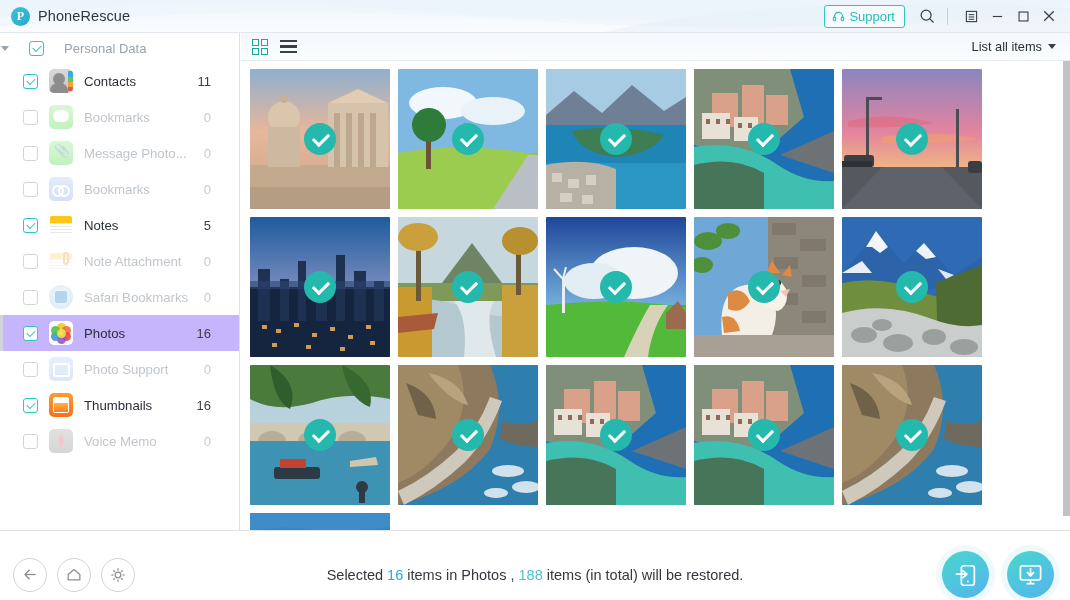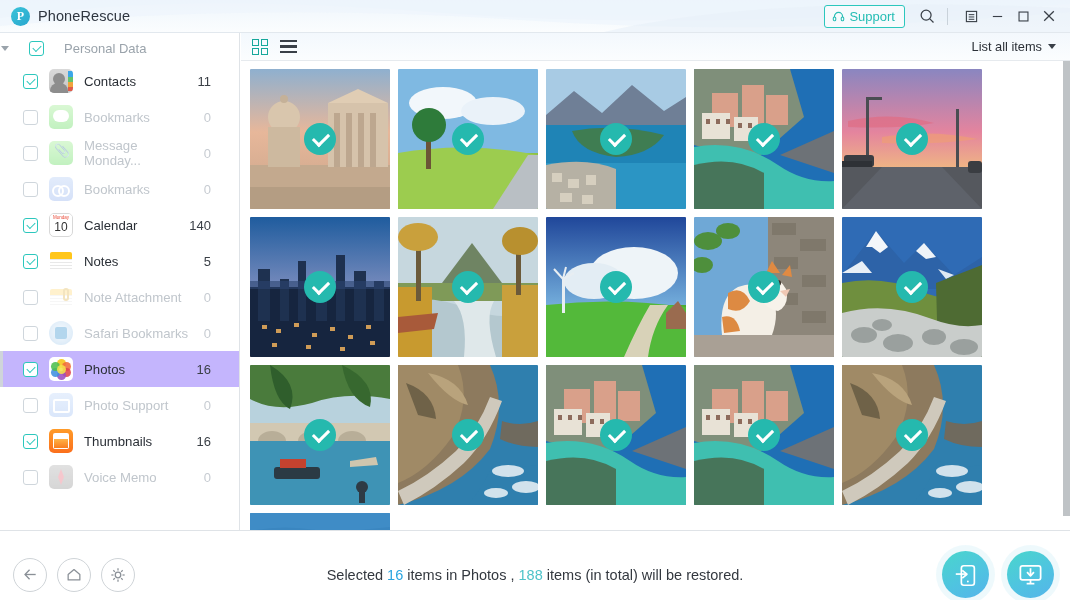--- a/index.html
+++ b/index.html
@@ -248,40 +248,31 @@
   <div class="row dim">
     <div class="cb"></div>
     <div class="row-icon ic-msg"></div>
     <div class="row-label">Bookmarks</div>
     <div class="row-count">0</div>
   </div>
 
   <div class="row dim">
     <div class="cb"></div>
     <div class="row-icon ic-msgatt"></div>
-    <div class="row-label">Message Monday...</div>
+    <div class="row-label">Message Photo...</div>
     <div class="row-count">0</div>
   </div>
 
   <div class="row dim">
     <div class="cb"></div>
     <div class="row-icon ic-vm"></div>
     <div class="row-label">Bookmarks</div>
     <div class="row-count">0</div>
   </div>
 
-  <div class="row">
-    <div class="cb on"></div>
-    <div class="row-icon ic-cal">
-      <div class="m">Monday</div>
-      <div class="d">10</div>
-    </div>
-    <div class="row-label">Calendar</div>
-    <div class="row-count">140</div>
-  </div>
 
   <div class="row">
     <div class="cb on"></div>
     <div class="row-icon ic-notes">
         <i class="top"></i>
         <i class="lines"></i>
       </div>
     <div class="row-label">Notes</div>
     <div class="row-count">5</div>
   </div>

